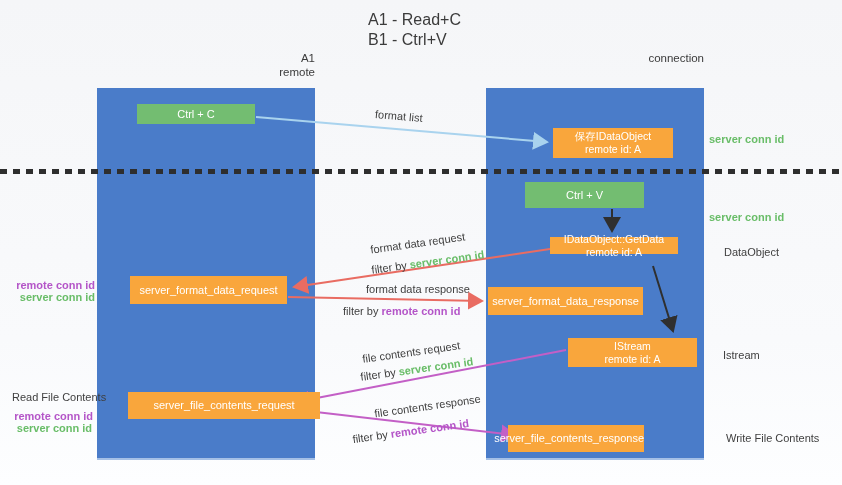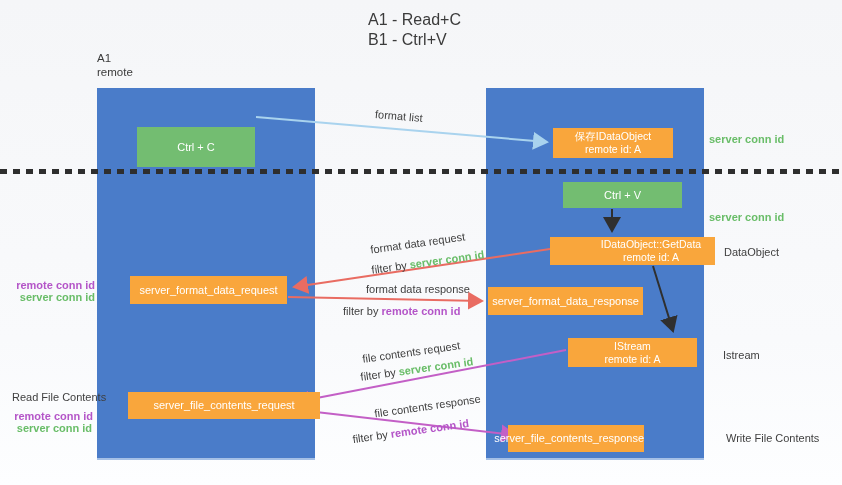--- a/index.html
+++ b/index.html
@@ -6,21 +6,21 @@
   .canvas{
     position:relative; width:842px; height:485px; overflow:hidden;
     background:linear-gradient(180deg,#f5f6f8 0%,#f9fafc 70%,#fdfeff 100%);
     font-family:"Liberation Sans", sans-serif;
   }
   .title{
     position:absolute; left:368px; top:10px; font-size:16px; line-height:20px;
     color:#3b3b3b; white-space:nowrap;
   }
   .lane-header{
-    position:absolute; top:51px; width:218px; text-align:left;
+    position:absolute; top:51px; width:218px; text-align:right;
     font-size:11.5px; line-height:14px; color:#3b3b3b;
   }
   .lane{
     position:absolute; top:88px; height:370px; width:218px;
     background:#4a7cc9; border-bottom:2px solid #a5c0e6;
   }
   .dashes{
     position:absolute; left:0; top:169px; width:842px; height:5px;
     background:repeating-linear-gradient(90deg,#2e2e2e 0 7px,transparent 7px 13px);
   }
@@ -53,20 +53,21 @@
   <div class="title">
     <div>A1 - Read+C</div>
     <div>B1 - Ctrl+V</div>
   </div>
 
   <div class="lane-header" style="left:97px;">
     <div>A1</div>
     <div>remote</div>
   </div>
   <div class="lane-header" style="left:486px;">
+    <div>connection</div>
   </div>
 
   <div class="lane" style="left:97px;"></div>
   <div class="lane" style="left:486px;"></div>
 
   <svg class="arrows" viewBox="0 0 842 485">
     <defs>
       <marker id="ah-blue" markerWidth="9" markerHeight="9" refX="7" refY="4.5" orient="auto">
         <path d="M0,0 L8,4.5 L0,9 z" fill="#a9d3ee"></path>
       </marker>
@@ -84,34 +85,34 @@
     <line x1="612" y1="209" x2="612" y2="231" stroke="#2f2f2f" stroke-width="2" marker-end="url(#ah-blk)"></line>
     <line x1="550" y1="249" x2="294" y2="287" stroke="#e96c62" stroke-width="2" marker-end="url(#ah-red)"></line>
     <line x1="288" y1="297" x2="482" y2="301" stroke="#e96c62" stroke-width="2" marker-end="url(#ah-red)"></line>
     <line x1="653" y1="266" x2="673" y2="331" stroke="#2f2f2f" stroke-width="2" marker-end="url(#ah-blk)"></line>
     <line x1="566" y1="350" x2="296" y2="402" stroke="#c35fc6" stroke-width="2" marker-end="url(#ah-mag)"></line>
     <line x1="290" y1="409" x2="515" y2="435" stroke="#c35fc6" stroke-width="2" marker-end="url(#ah-mag)"></line>
   </svg>
 
   <div class="dashes"></div>
 
-  <div class="node green" style="left:137px; top:104px; width:118px; height:40px;margin-top:23px;">
+  <div class="node green" style="left:137px; top:104px; width:118px; height:20px;">
     <span>Ctrl + C</span>
   </div>
 
   <div class="node orange two-line" style="left:553px; top:128px; width:120px; height:30px;">
     <span>保存IDataObject</span>
     <span>remote id: A</span>
   </div>
 
-  <div class="node green" style="left:563px; top:182px; width:119px; height:26px;">
+  <div class="node green" style="left:525px; top:182px; width:119px; height:26px;">
     <span>Ctrl + V</span>
   </div>
 
-  <div class="node orange two-line" style="left:550px; top:237px; width:128px; height:28px;padding-left:37px;">
+  <div class="node orange two-line" style="left:550px; top:237px; width:128px; height:17px;">
     <span>IDataObject::GetData</span>
     <span>remote id: A</span>
   </div>
 
   <div class="node orange" style="left:488px; top:287px; width:155px; height:28px;">
     <span>server_format_data_response</span>
   </div>
 
   <div class="node orange" style="left:130px; top:276px; width:157px; height:28px;">
     <span>server_format_data_request</span>

